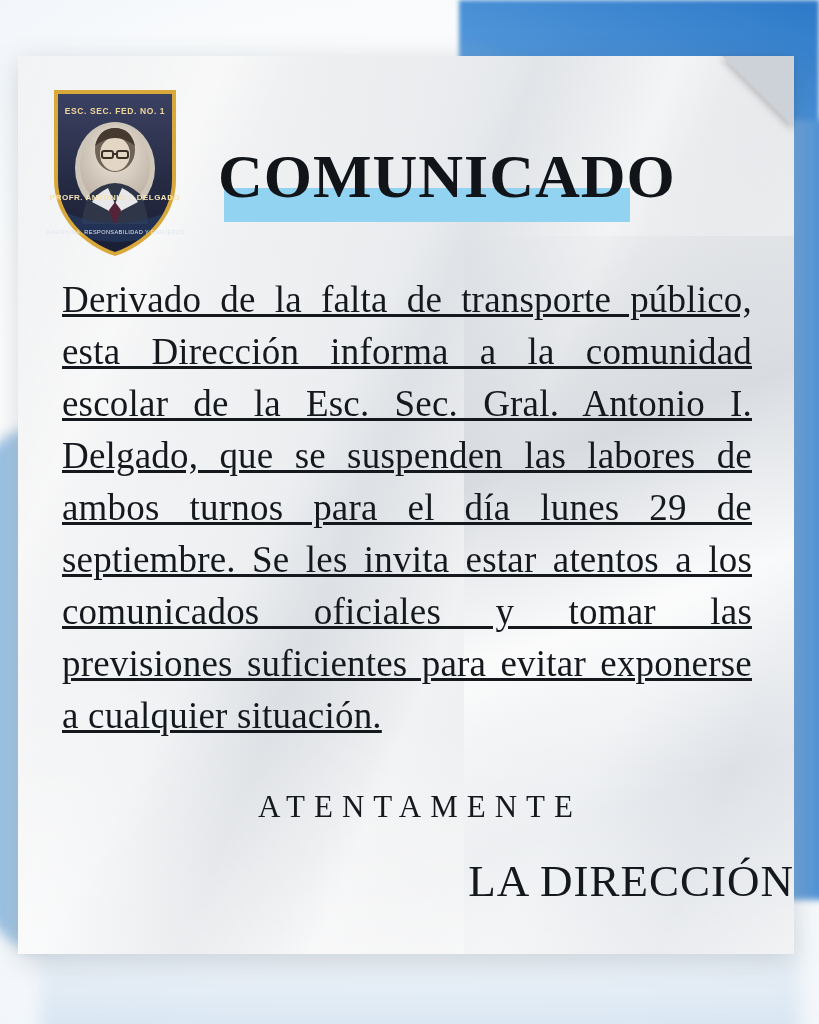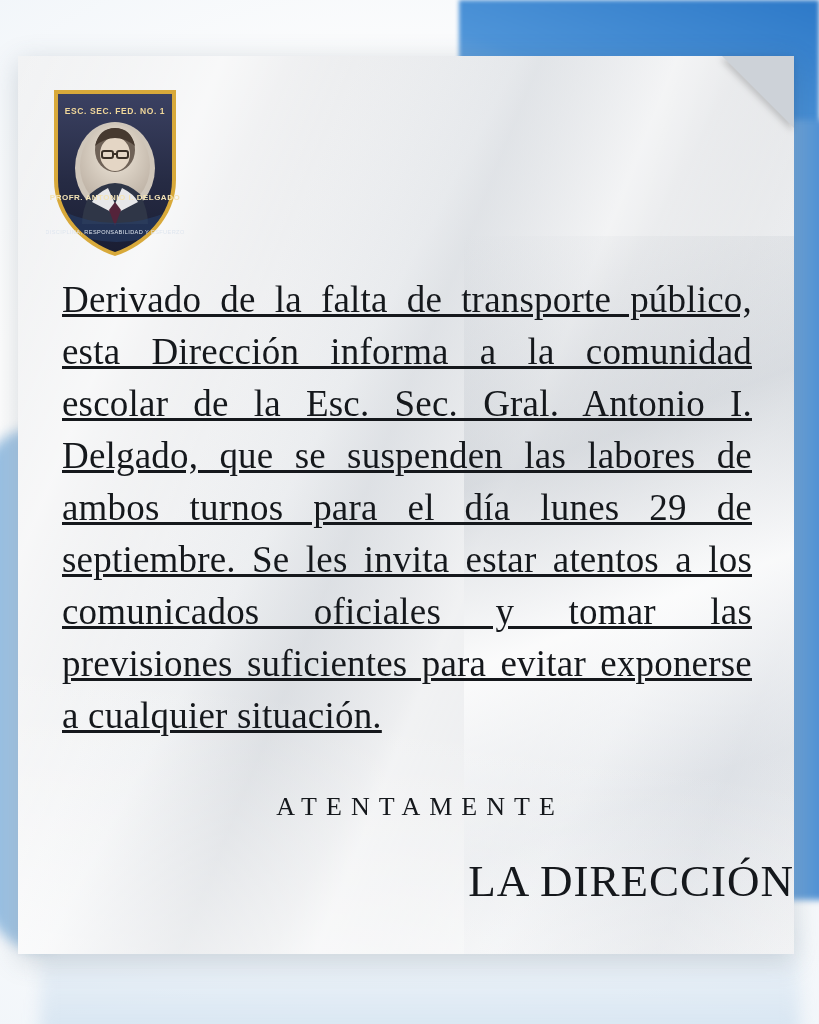--- a/index.html
+++ b/index.html
@@ -201,21 +201,21 @@
   .signoff {
     position: absolute;
     left: 0;
     top: 720px;
     width: 776px;
     text-align: center;
     color: #15181c;
   }
   .signoff .l1 {
     font-family: "Liberation Serif", serif;
-    font-size: 26px;
+    font-size: 31px;
     letter-spacing: 9px;
     line-height: 62px;
     margin-left: 28px;
   }
   .signoff .l2 {
     font-family: Liberation Serif, serif;
     font-size: 45px;
     letter-spacing: 1px;
     line-height: 70px;
     margin-top: 8px;
@@ -275,20 +275,24 @@
             <path d="M69 118 l-6 8 l6 16 l6 -16 Z" fill="#54233a"></path>
             <path d="M14 126 q55 26 112 0 l0 18 q-55 28 -112 0 Z" fill="#27406b" opacity="0.55"></path>
           </g>
 
           <text x="69" y="30" text-anchor="middle" font-family="Liberation Sans, sans-serif" font-size="8.5" font-weight="bold" fill="#f0d79a" letter-spacing="0.6">ESC. SEC. FED. NO. 1</text>
           <text x="69" y="116" text-anchor="middle" font-family="Liberation Sans, sans-serif" font-size="8" font-weight="bold" fill="#f3e3b5" letter-spacing="0.5">PROFR. ANTONIO I. DELGADO</text>
           <text x="69" y="150" text-anchor="middle" font-family="Liberation Sans, sans-serif" font-size="5.6" fill="#dfe6ef" letter-spacing="0.4">DISCIPLINA, RESPONSABILIDAD Y ESFUERZO</text>
         </svg>
       </div>
 
+      <div class="title-wrap">
+        <div class="title-highlight"></div>
+        <div class="title">COMUNICADO</div>
+      </div>
     </div>
 
     <div class="body-text">Derivado de la falta de transporte público, esta Dirección informa a la comunidad escolar de la Esc. Sec. Gral. Antonio I. Delgado, que se suspenden las labores de ambos turnos para el día lunes 29 de septiembre. Se les invita estar atentos a los comunicados oficiales y tomar las previsiones suficientes para evitar exponerse a cualquier situación.</div>
 
     <div class="signoff">
       <div class="l1">ATENTAMENTE</div>
       <div class="l2">LA DIRECCIÓN</div>
     </div>
   </div>
 </div>

